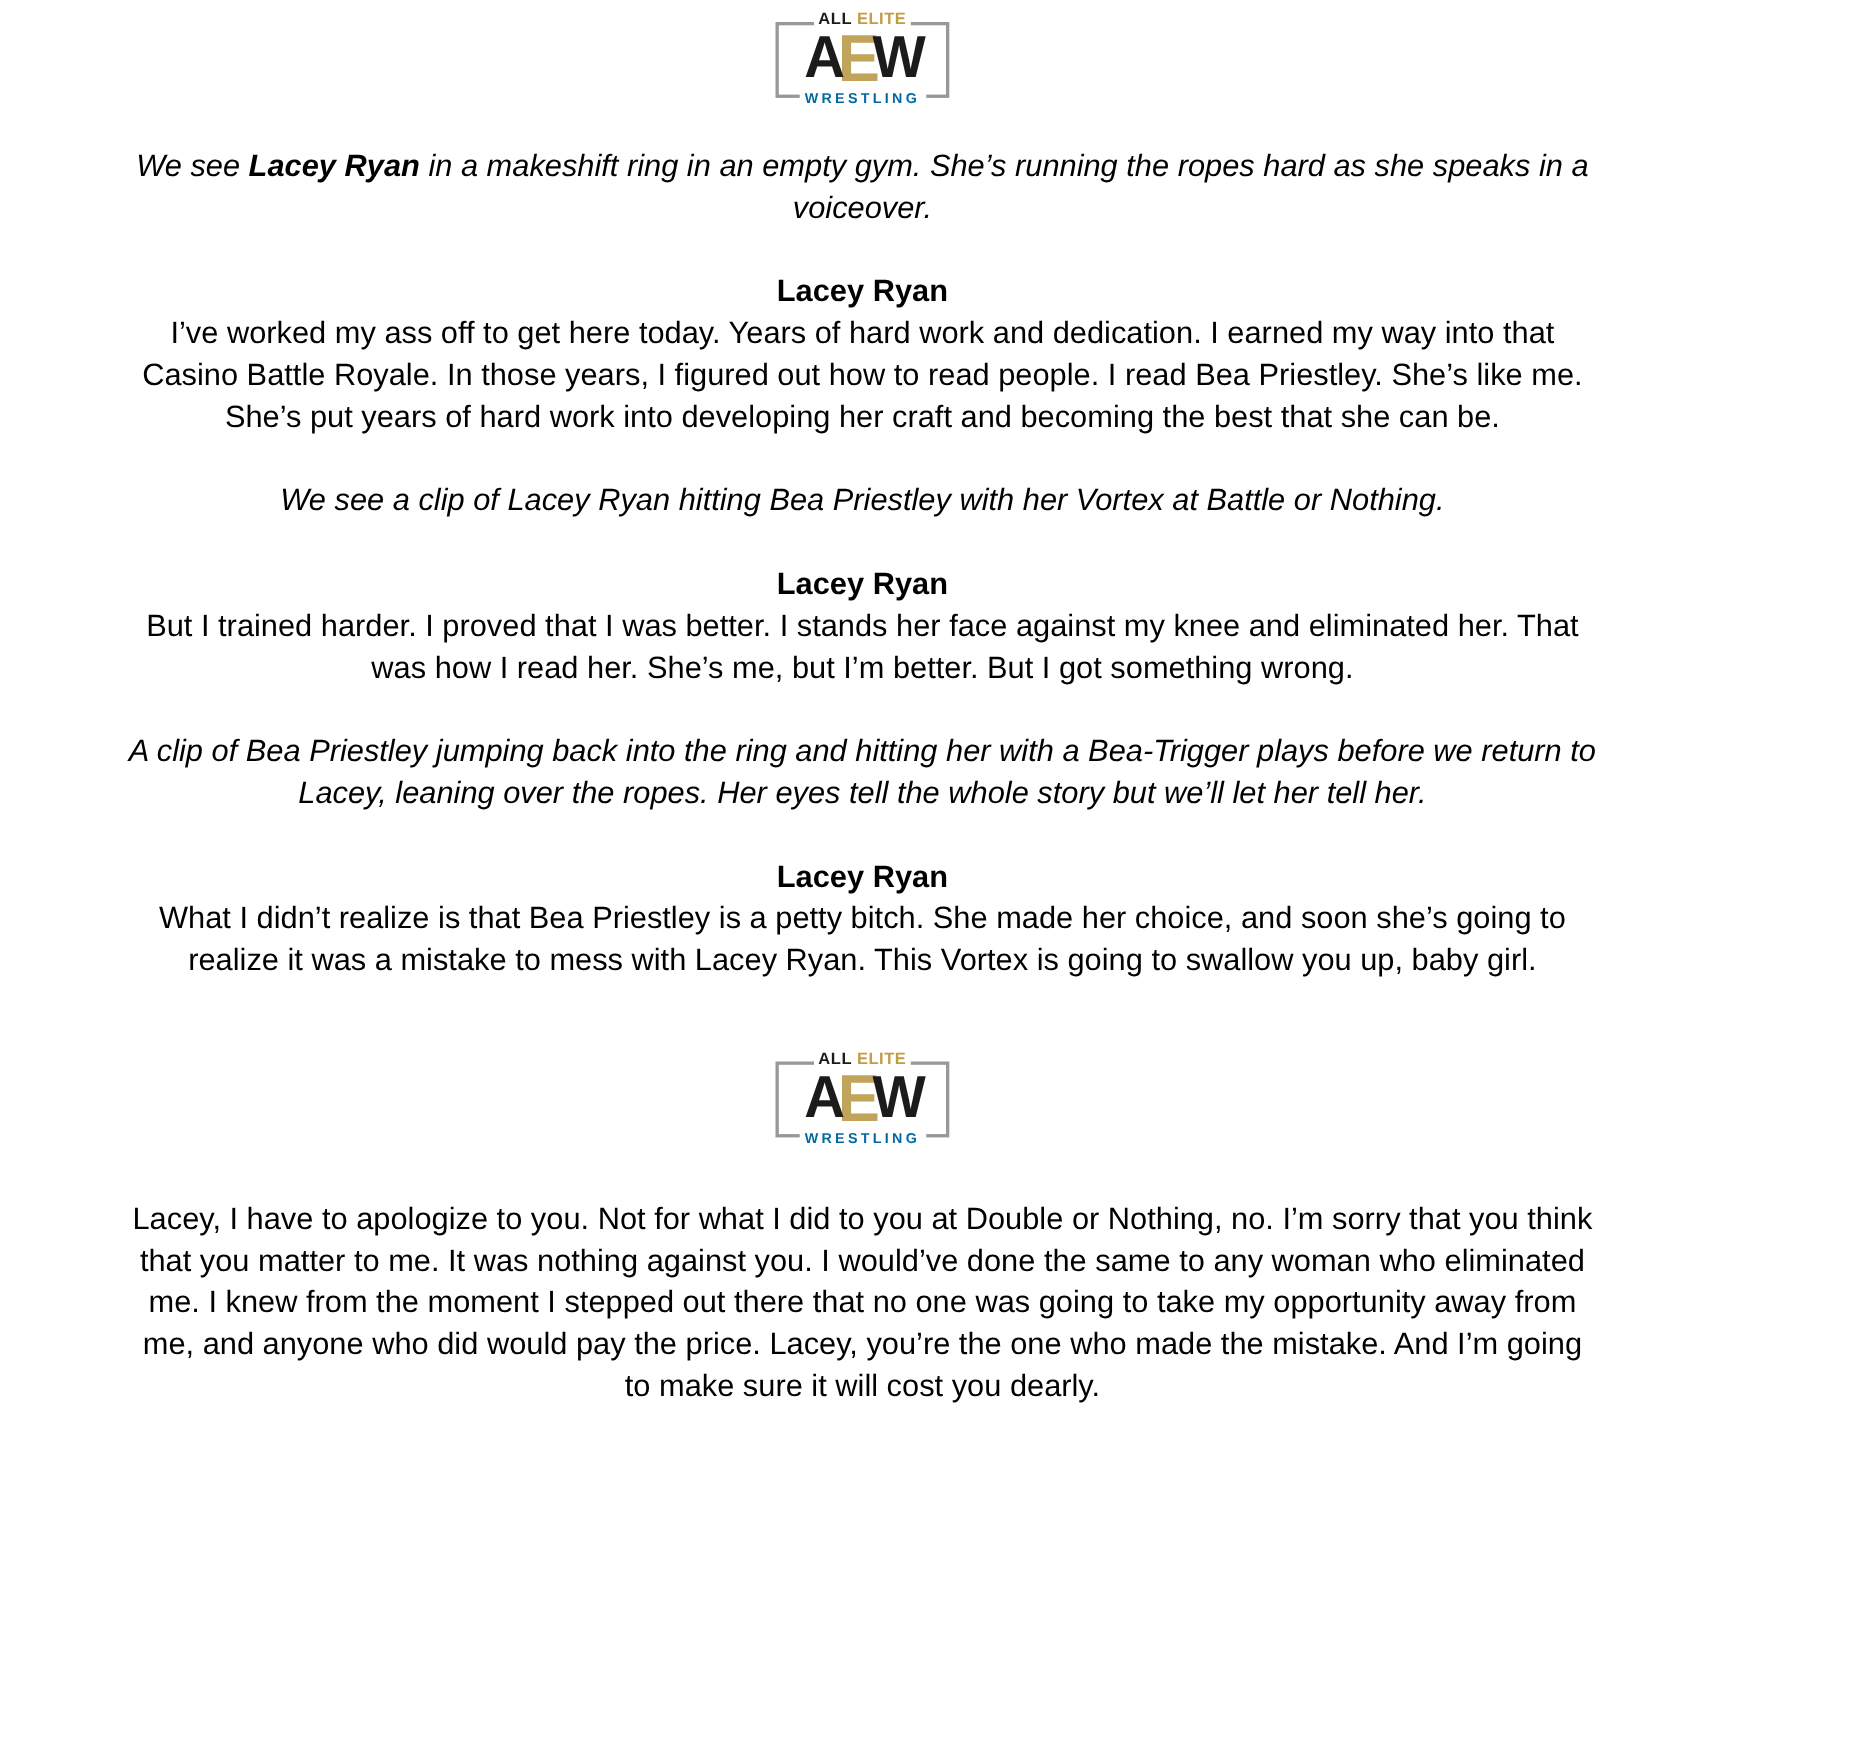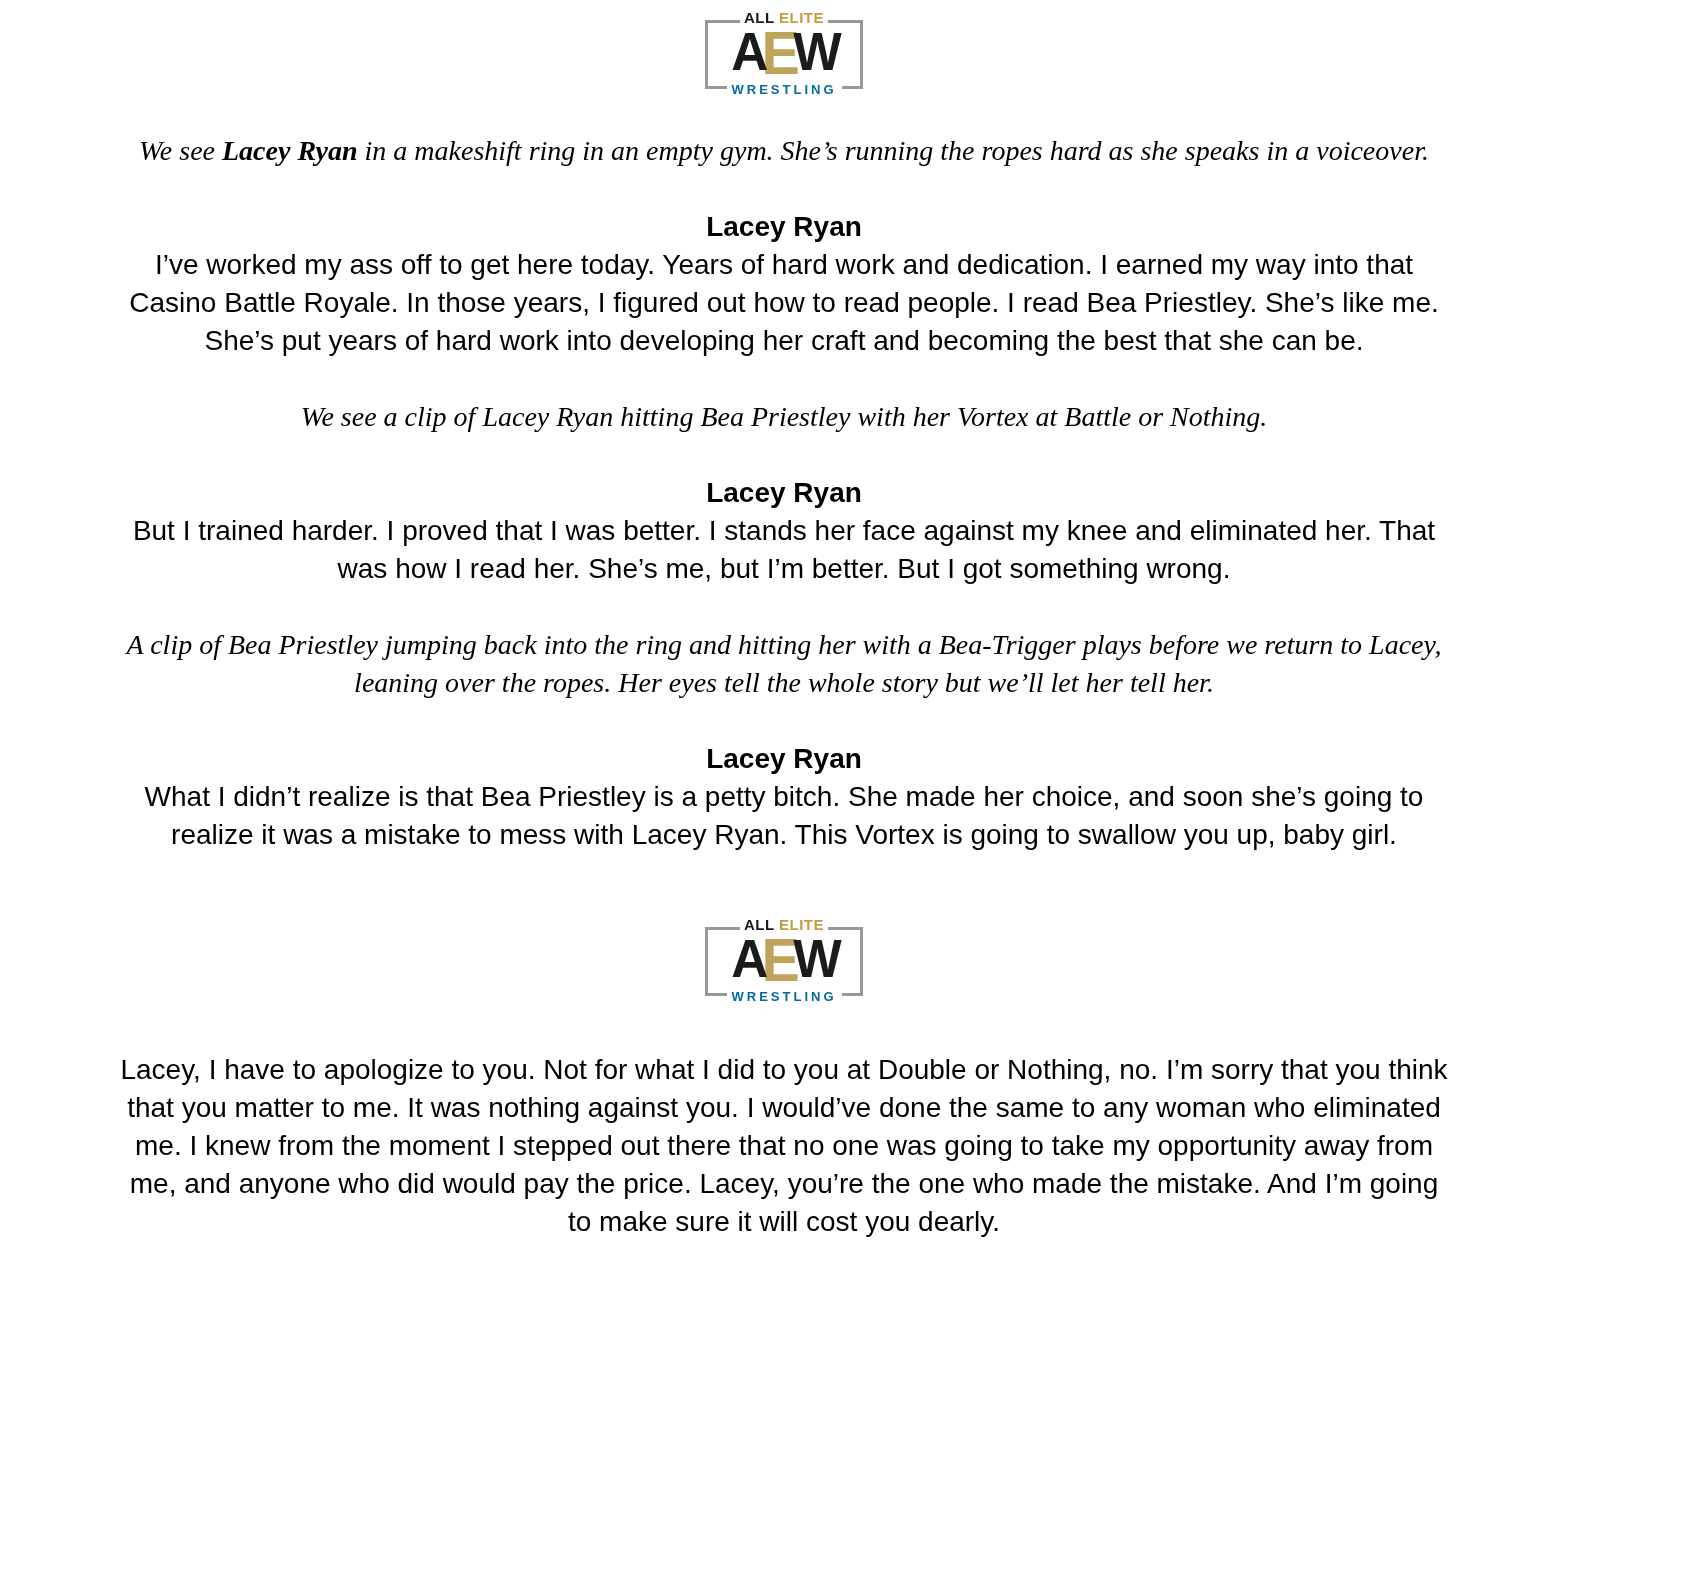--- a/index.html
+++ b/index.html
@@ -20,21 +20,20 @@
   .doc {
     width: 1336px;
     margin: 0 auto;
     text-align: center;
     font-size: 28px;
     line-height: 38px;
   }
   .stage {
     font-style: italic;
     margin: 0 0 38px 0;
-    font-family: Liberation Serif, serif;
   }
   .stage .stage-bold {
     font-weight: bold;
   }
   .heading {
     font-weight: bold;
     margin: 0;
   }
   .dialogue {
     margin: 0 0 38px 0;

